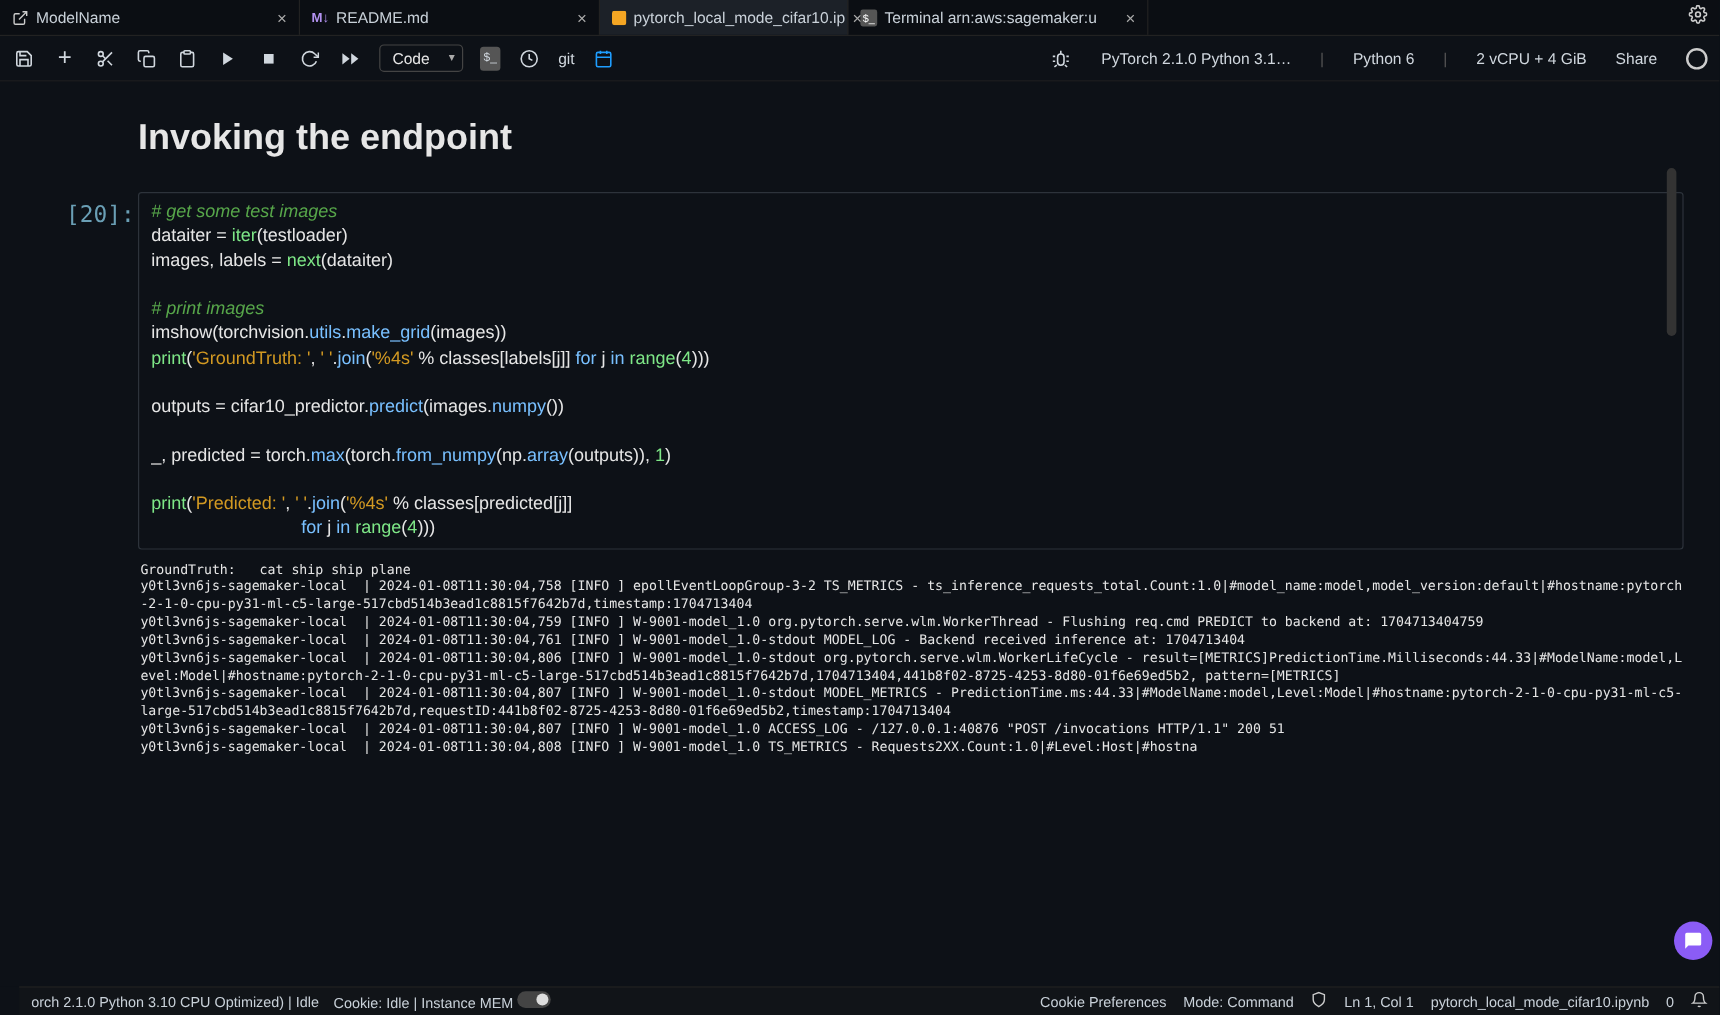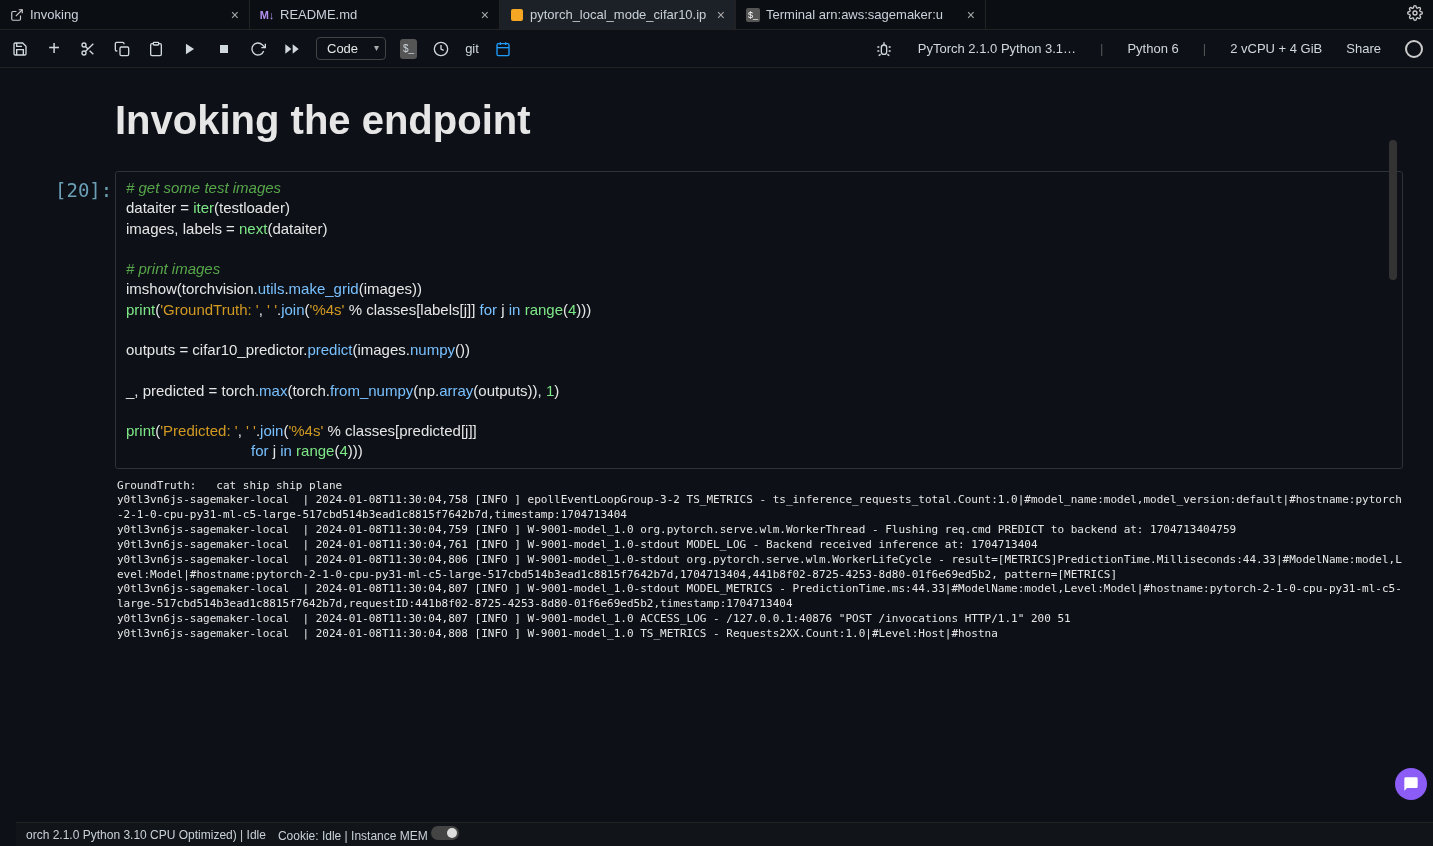--- a/index.html
+++ b/index.html
@@ -64,21 +64,21 @@
   .surface {
     height: calc(846px - 30px - 38px - 24px);
     overflow: hidden;
     background: #0d1117;
     position: relative;
   }
   .notebook {
     padding: 20px 30px 0 55px;
   }
   h2.section-title {
-    font-size: 40px;
+    font-size: 30px;
     font-weight: 700;
     color: #e6e6e6;
     margin: 10px 0 28px 60px;
   }
   .cell { display: flex; }
   .prompt {
     width: 60px;
     flex: 0 0 60px;
     text-align: right;
     color: #6a9fb5;
@@ -167,29 +167,29 @@
 
 <div class="tabbar">
   <div class="tab" style="width:250px;">
     <span class="ic">
       <svg width="14" height="14" viewBox="0 0 24 24" fill="none" stroke="#ccc" stroke-width="2">
           <path d="M18 13v6a2 2 0 0 1-2 2H5a2 2 0 0 1-2-2V8a2 2 0 0 1 2-2h6"></path>
           <polyline points="15 3 21 3 21 9"></polyline>
           <line x1="10" y1="14" x2="21" y2="3"></line>
         </svg>
     </span>
-    <span>Invoking</span>
+    <span>ModelName</span>
     <span class="tab-close" style="margin-left:auto;">×</span>
   </div>
   <div class="tab" style="width:250px;">
     <span class="ic" style="color:#b392f0;font-weight:bold;font-size:11px;">M↓</span>
     <span>README.md</span>
     <span class="tab-close" style="margin-left:auto;">×</span>
   </div>
-  <div class="tab active" style="width:236px;">
+  <div class="tab active" style="width:207px;">
     <span class="ic">
       <svg width="12" height="12" viewBox="0 0 12 12">
           <rect width="12" height="12" fill="#f5a623" rx="2"></rect>
         </svg>
     </span>
     <span>pytorch_local_mode_cifar10.ip</span>
     <span class="tab-close" style="margin-left:auto;">×</span>
   </div>
   <div class="tab" style="width:250px;">
     <span class="ic" style="background:#555;border-radius:2px;font-size:9px;color:#fff;padding:1px 2px;">$_</span>
@@ -332,13 +332,27 @@
   <div class="chat-bubble">
     <svg width="16" height="16" viewBox="0 0 24 24">
         <path d="M20 2H4a2 2 0 0 0-2 2v18l4-4h14a2 2 0 0 0 2-2V4a2 2 0 0 0-2-2z"></path>
       </svg>
   </div>
 </div>
 
 <div class="statusbar">
   <span>orch 2.1.0 Python 3.10 CPU Optimized) | Idle</span>
   <span><span>Cookie: Idle | Instance MEM</span> <span class="toggle"></span></span>
+  <div class="right">
+    <span>Cookie Preferences</span>
+    <span>Mode: Command</span>
+    <span><svg width="14" height="14" viewBox="0 0 24 24" fill="none" stroke="#ccc" stroke-width="2">
+          <path d="M12 22s8-4 8-10V5l-8-3-8 3v7c0 6 8 10 8 10z"></path>
+        </svg></span>
+    <span>Ln 1, Col 1</span>
+    <span>pytorch_local_mode_cifar10.ipynb</span>
+    <span>0</span>
+    <span><svg width="14" height="14" viewBox="0 0 24 24" fill="none" stroke="#ccc" stroke-width="2">
+          <path d="M18 8A6 6 0 0 0 6 8c0 7-3 9-3 9h18s-3-2-3-9"></path>
+          <path d="M13.73 21a2 2 0 0 1-3.46 0"></path>
+        </svg></span>
+  </div>
 </div>
 
 </body></html>

